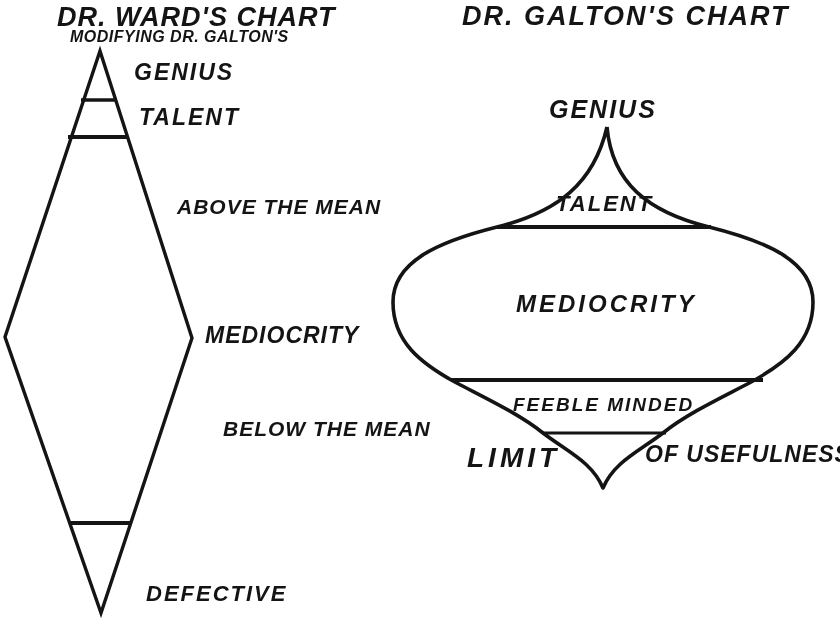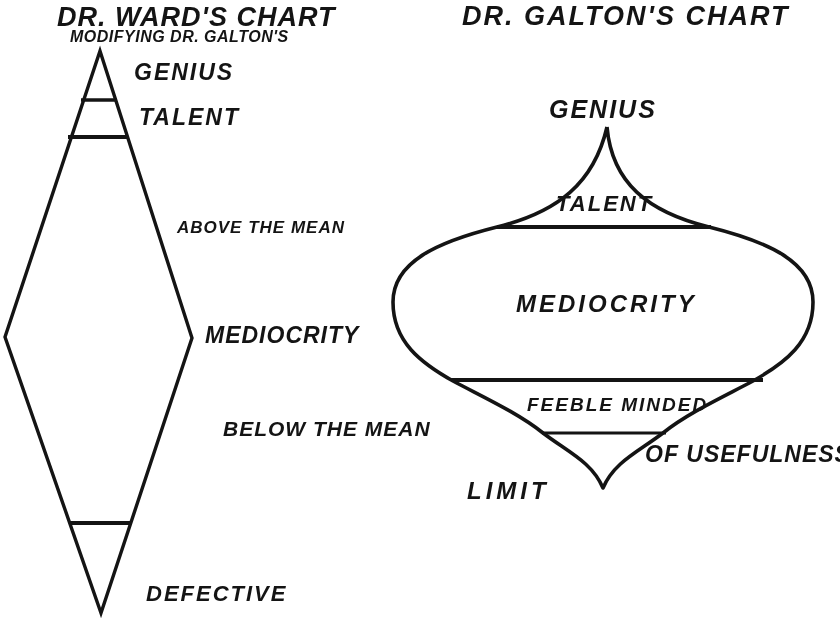--- a/index.html
+++ b/index.html
@@ -48,26 +48,26 @@
              C 648 212, 612 183, 607 127" fill="none" stroke="#141414" stroke-width="3.6" stroke-linejoin="round"></path>
     <line x1="497" y1="227" x2="711" y2="227" stroke="#141414" stroke-width="4"></line>
     <line x1="451" y1="380" x2="763" y2="380" stroke="#141414" stroke-width="4"></line>
     <line x1="542" y1="433" x2="666" y2="433" stroke="#141414" stroke-width="3.2"></line>
   </svg>
 
   <div class="lbl" style="left:57px; top:4px; font-size:27px;">DR. WARD'S CHART</div>
   <div class="lbl" style="left:70px; top:29px; font-size:16px; letter-spacing:0.5px;text-align:right;">MODIFYING DR. GALTON'S</div>
   <div class="lbl" style="left:134px; top:61px; font-size:23px; letter-spacing:2px;">GENIUS</div>
   <div class="lbl" style="left:139px; top:106px; font-size:23px; letter-spacing:2px;">TALENT</div>
-  <div class="lbl" style="left:177px; top:219px; font-size:17px;">ABOVE THE MEAN</div>
+  <div class="lbl" style="left:177px; top:196px; font-size:21px;">ABOVE THE MEAN</div>
   <div class="lbl" style="left:205px; top:324px; font-size:23px;">MEDIOCRITY</div>
   <div class="lbl" style="left:183px; top:418px; font-size:21px;margin-left:40px;">BELOW THE MEAN</div>
   <div class="lbl" style="left:146px; top:583px; font-size:22px; letter-spacing:2px;">DEFECTIVE</div>
 
   <div class="lbl" style="left:462px; top:3px; font-size:27px; letter-spacing:2px;">DR. GALTON'S CHART</div>
   <div class="lbl" style="left:549px; top:97px; font-size:25px; letter-spacing:2px;">GENIUS</div>
   <div class="lbl" style="left:556px; top:193px; font-size:22px; letter-spacing:2px;">TALENT</div>
   <div class="lbl" style="left:516px; top:292px; font-size:24px; letter-spacing:3px;">MEDIOCRITY</div>
-  <div class="lbl" style="left:527px; top:395px; font-size:19px; letter-spacing:2px;">FEEBLE MINDED</div>
-  <div class="lbl" style="left:467px; top:444px; font-size:24px; letter-spacing:4px;margin-top:35px;">LIMIT</div>
+  <div class="lbl" style="left:513px; top:395px; font-size:19px; letter-spacing:2px;">FEEBLE MINDED</div>
+  <div class="lbl" style="left:467px; top:444px; font-size:28px; letter-spacing:4px;">LIMIT</div>
   <div class="lbl" style="left:645px; top:443px; font-size:23px;">OF USEFULNESS</div>
 
 </div>
 
 </body></html>

